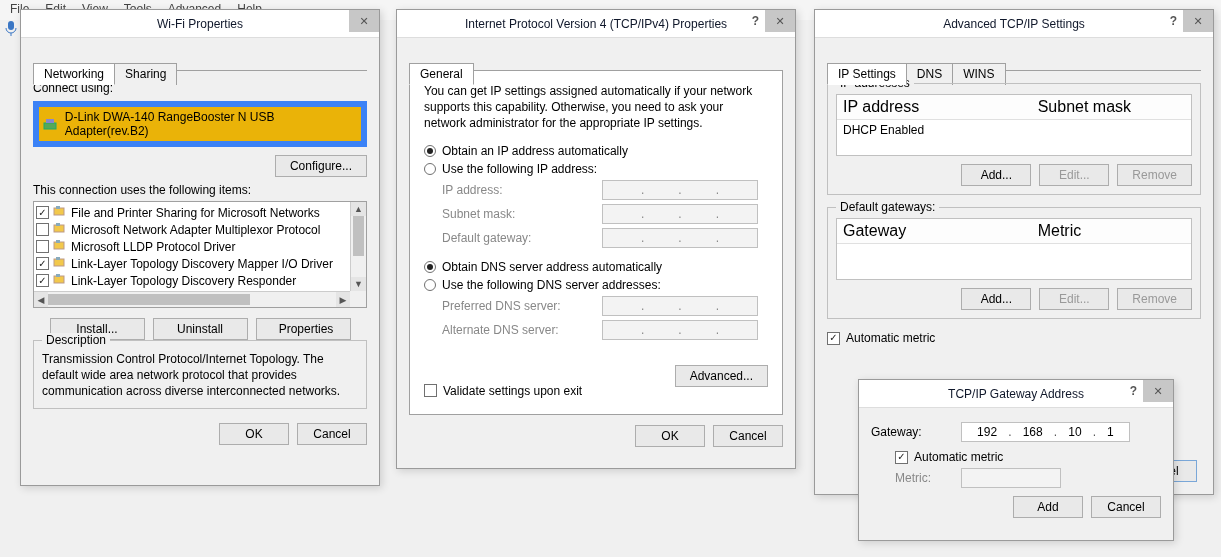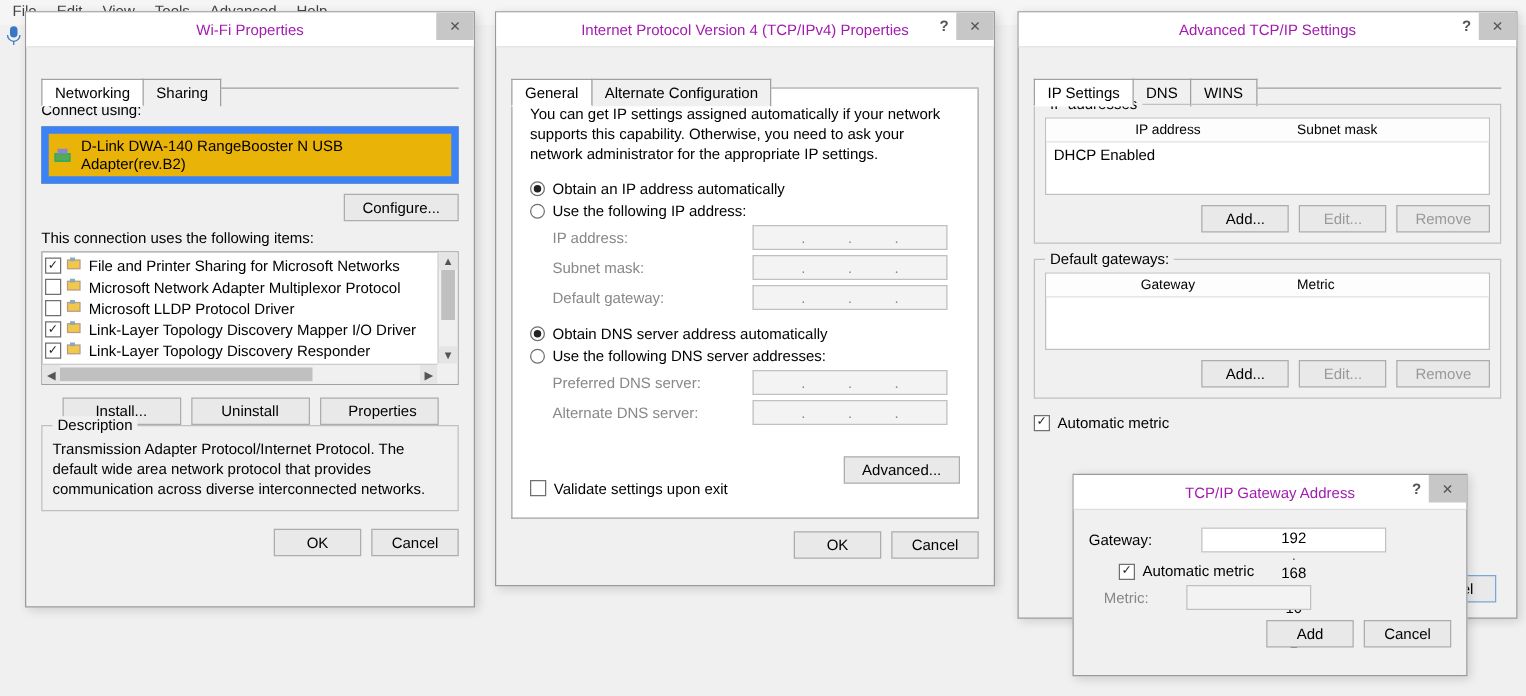--- a/index.html
+++ b/index.html
@@ -2,21 +2,21 @@
 <html><head>
 <meta charset="utf-8">
 <style>
   * { box-sizing: border-box; font-family: "Segoe UI", Tahoma, sans-serif; }
   body { margin:0; background:#f0f0f0; font-size:12px; color:#000; width:1221px; height:557px; position:relative; overflow:hidden; }
   .menubar { position:absolute; top:0; left:0; right:0; height:20px; background:#f5f5f5; display:flex; padding-left:2px; font-size:12px; }
   .menubar span { padding:2px 8px; color:#444; }
   .iconrow { position:absolute; top:20px; left:4px; display:flex; gap:8px; }
   .dialog { position:absolute; background:#f0f0f0; border:1px solid #9a9a9a; box-shadow:2px 2px 8px rgba(0,0,0,.15); }
   .titlebar { height:28px; display:flex; align-items:center; justify-content:center; position:relative; background:#fff; border-bottom:1px solid #ddd; font-size:12px; }
-  .titlebar .title { flex:1; text-align:center; color:#a21caf; }
+  .titlebar .title { flex:1; text-align:center; color:#0f172a; }
   .titlebar .tbtns { position:absolute; right:0; top:0; display:flex; }
   .tbtn { width:30px; height:22px; background:#c7c7c7; color:#555; display:flex; align-items:center; justify-content:center; cursor:default; font-size:11px; margin-left:2px;}
   .helpq { position:absolute; right:36px; top:4px; font-weight:bold; color:#555; }
   .body { padding:10px 12px; }
   .tabstrip { display:flex; border-bottom:1px solid #a0a0a0; margin-bottom:10px; }
   .tab { border:1px solid #a0a0a0; border-bottom:none; background:#f0f0f0; padding:3px 10px; font-size:12px; margin-right:-1px; position:relative; top:15px; cursor:default;}
   .tab.active { background:#fff; border-bottom:1px solid #fff; z-index:2; }
   .content-panel { background:#fff; border:1px solid #a0a0a0; border-top:none; padding:10px; }
   .groupbox { border:1px solid #c0c0c0; margin-bottom:12px; position:relative; padding:10px 8px 8px 8px; }
   .groupbox > .legend { position:absolute; top:-8px; left:8px; background:#f0f0f0; padding:0 4px; font-size:12px; }
@@ -39,21 +39,21 @@
   .radio { width:12px;height:12px;border:1px solid #707070;border-radius:50%;display:inline-flex;align-items:center;justify-content:center;margin-right:6px;vertical-align:middle;}
   .radio.sel::before{content:"";width:6px;height:6px;background:#222;border-radius:50%;}
   .row { display:flex; align-items:center; margin:4px 0; }
   .ipfield { border:1px solid #c0c0c0; background:#f3f3f3; width:156px; height:20px; display:flex; align-items:center; justify-content:space-evenly; color:#888; padding:0 4px;}
   .ipfield.enabled{background:#fff;color:#000;}
   .dot{color:#555;}
   .fieldlabel { width:160px; color:#888; }
   .btnrow { display:flex; justify-content:flex-end; gap:8px; margin-top:8px;}
   .table { border:1px solid #c0c0c0; background:#fff; }
   .thead { display:flex; background:#fdfdfd; border-bottom:1px solid #e0e0e0;}
-  .th { padding:3px 6px; font-size:11px;text-align:center; }
+  .th { padding:3px 6px; font-size:16px; }
   .trow { display:flex; padding:3px 6px; }
   .smallinput { border:1px solid #c0c0c0; background:#f3f3f3; width:100px; height:20px;}
 </style>
 </head>
 <body>
 
 <div class="menubar">
   <span>File</span>
   <span>Edit</span>
   <span>View</span>
@@ -172,42 +172,41 @@
     </div>
 
     <div class="btnrow" style="justify-content:center;margin-top:10px;">
       <div class="btn" style="min-width:95px;">Install...</div>
       <div class="btn" style="min-width:95px;">Uninstall</div>
       <div class="btn" style="min-width:95px;padding-left:20px;">Properties</div>
     </div>
 
     <div class="groupbox" style="">
       <span class="legend">Description</span>
-      <div style="font-size:12px;line-height:1.35;">Transmission Adapter Protocol/Internet Protocol. The default wide area network protocol that provides communication across diverse interconnected networks.</div>
+      <div style="font-size:12px;line-height:1.35;">Transmission Control Protocol/Internet Topology. The default wide area network protocol that provides communication across diverse interconnected networks.</div>
     </div>
 
     <div class="btnrow" style="margin-top:14px;">
       <div class="btn">OK</div>
       <div class="btn">Cancel</div>
     </div>
   </div>
 </div>
 
 <div class="dialog" style="left:396px; top:9px; width:400px; height:460px;">
   <div class="titlebar">
     <span class="title">Internet Protocol Version 4 (TCP/IPv4) Properties</span>
     <span class="helpq">?</span>
     <div class="tbtns">
         <div class="tbtn">✕</div>
       </div>
   </div>
   <div class="body">
     <div class="tabstrip" style="margin-bottom:0;">
       <div class="tab active">General</div>
-      <div class="tab">Alternate Configuration</div>
     </div>
     <div class="content-panel" style="padding:12px 14px;">
       <div style="line-height:1.35;margin-bottom:12px;">You can get IP settings assigned automatically if your network supports this capability. Otherwise, you need to ask your network administrator for the appropriate IP settings.</div>
 
       <div class="row">
           <span class="radio sel"></span>
           <span>Obtain an IP address automatically</span>
         </div>
       <div class="row">
           <span class="radio"></span>
@@ -345,35 +344,35 @@
   <div class="titlebar">
     <span class="title">TCP/IP Gateway Address</span>
     <span class="helpq">?</span>
     <div class="tbtns">
         <div class="tbtn">✕</div>
       </div>
   </div>
   <div class="body">
     <div class="row">
       <span style="width:90px;">Gateway:</span>
-      <span class="ipfield enabled" style="width:148px;flex-direction:column;">
+      <span class="ipfield enabled" style="width:169px;">
         <span>192</span>
           <span class="dot">.</span>
         <span>168</span>
           <span class="dot">.</span>
         <span>10</span>
           <span class="dot">.</span>
         <span>1</span>
       </span>
     </div>
     <div class="row" style="margin-top:8px;margin-left:24px;">
         <span class="chk checked"></span>
         <span style="margin-left:6px;">Automatic metric</span>
       </div>
-    <div class="row" style="margin-left:12px;">
+    <div class="row" style="margin-left:24px;">
       <span style="width:66px;color:#888;">Metric:</span>
       <span class="smallinput"></span>
     </div>
     <div class="btnrow">
       <div class="btn">Add</div>
       <div class="btn">Cancel</div>
     </div>
   </div>
 </div>
 

